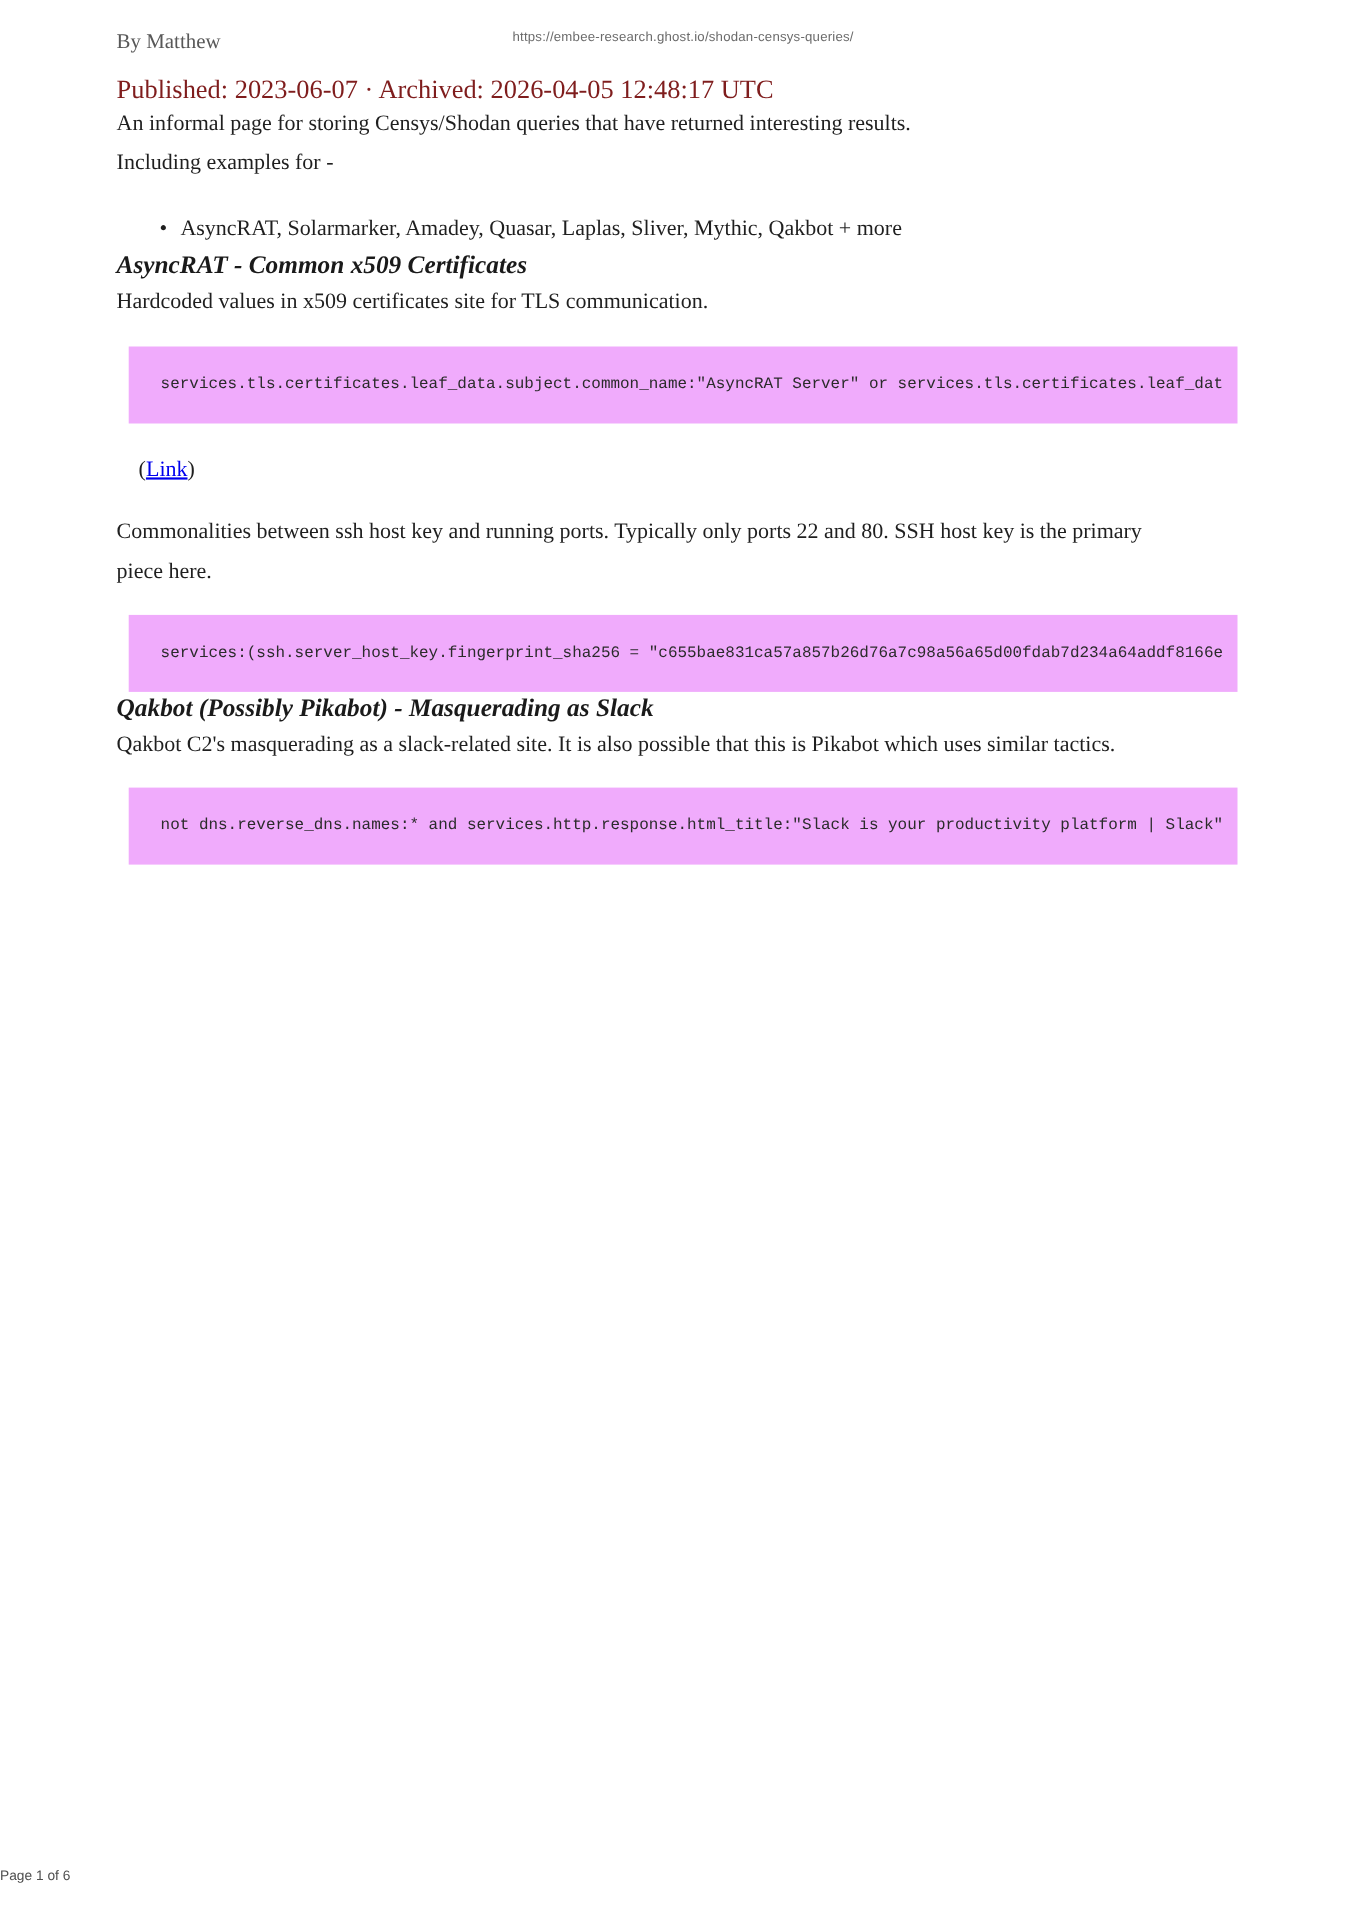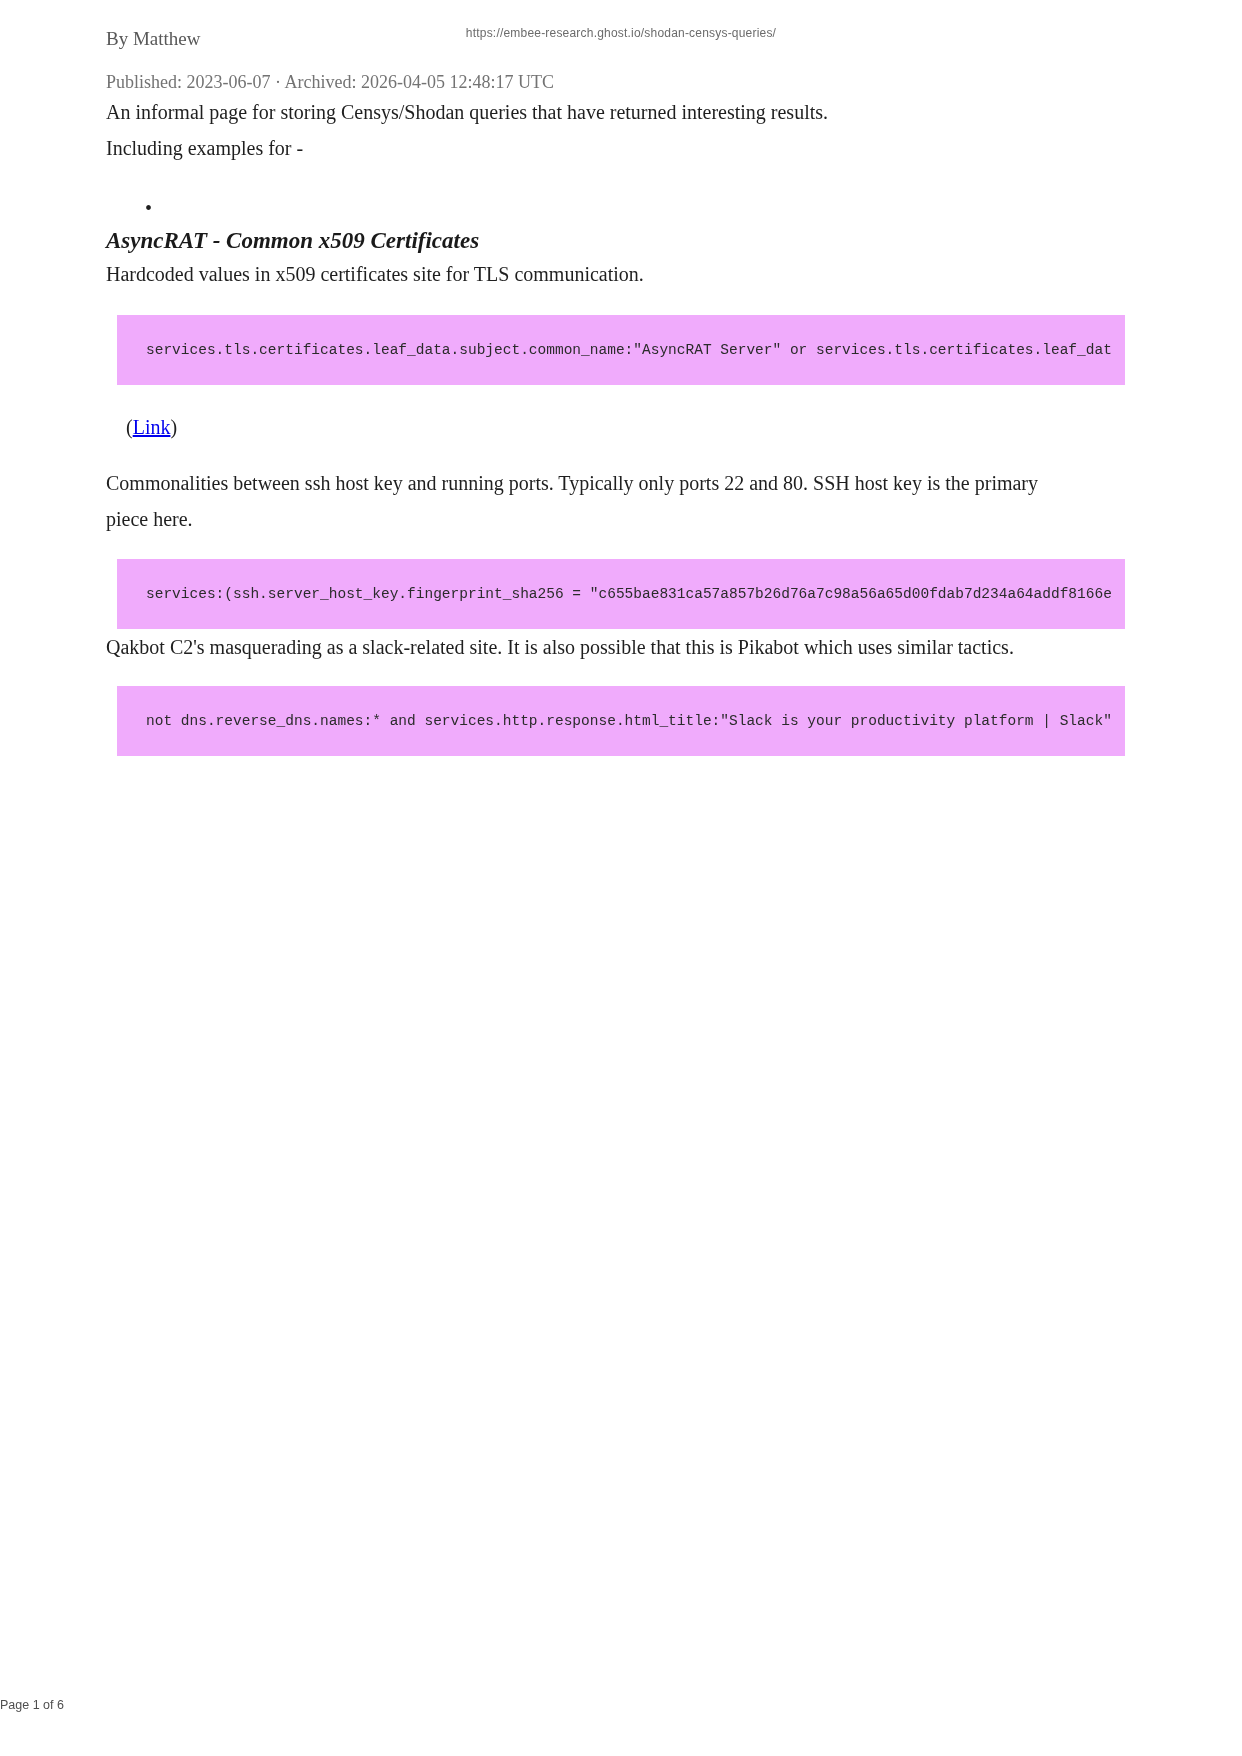--- a/index.html
+++ b/index.html
@@ -37,23 +37,23 @@
     color: #1a1a1a;
   }
   .byline {
     margin-top: 27px;
     font-size: 19px;
     line-height: 24px;
     color: #585858;
   }
   .meta-line {
     margin-top: 19px;
-    font-size: 18px;
+    font-size: 24px;
     line-height: 24px;
-    color: #737373;
+    color: #7f1d1d;
   }
   p.body-text {
     margin: 0;
     font-size: 20px;
     line-height: 36px;
     color: #1f1f1f;
   }
   .p-intro { margin-top: 65px; }
   .p-including { margin-top: 19px; }
   .bullet-row {
@@ -124,38 +124,40 @@
   <div class="byline">By Matthew</div>
 
   <div class="meta-line">Published: 2023-06-07 · Archived: 2026-04-05 12:48:17 UTC</div>
 
   <p class="body-text p-intro">An informal page for storing Censys/Shodan queries that have returned interesting results.</p>
 
   <p class="body-text p-including">Including examples for -</p>
 
   <div class="bullet-row">
     <span class="bullet-marker">•</span>
+    <span>AsyncRAT, Solarmarker, Amadey, Quasar, Laplas, Sliver, Mythic, Qakbot + more</span>
   </div>
 
   <h3 class="section-heading h3-asyncrat">AsyncRAT - Common x509 Certificates</h3>
 
   <p class="body-text p-hardcoded">Hardcoded values in x509 certificates site for TLS communication.</p>
 
   <div class="codeblock code-1">
     <code>services.tls.certificates.leaf_data.subject.common_name:"AsyncRAT Server" or services.tls.certificates.leaf_dat</code>
   </div>
 
   <p class="p-link"><span>(</span><a href="#">Link</a><span>)</span></p>
 
   <p class="body-text p-common">Commonalities between ssh host key and running ports. Typically only ports 22 and 80. SSH host key is the primary piece here.</p>
 
   <div class="codeblock code-2">
     <code>services:(ssh.server_host_key.fingerprint_sha256 = "c655bae831ca57a857b26d76a7c98a56a65d00fdab7d234a64addf8166e</code>
   </div>
 
+  <h3 class="section-heading h3-qakbot">Qakbot (Possibly Pikabot) - Masquerading as Slack</h3>
 
   <p class="body-text p-qakbot">Qakbot C2's masquerading as a slack-related site. It is also possible that this is Pikabot which uses similar tactics.</p>
 
   <div class="codeblock code-3">
     <code>not dns.reverse_dns.names:* and services.http.response.html_title:"Slack is your productivity platform | Slack"</code>
   </div>
 
 </div>
 
 <div class="page-footer">Page 1 of 6</div>

